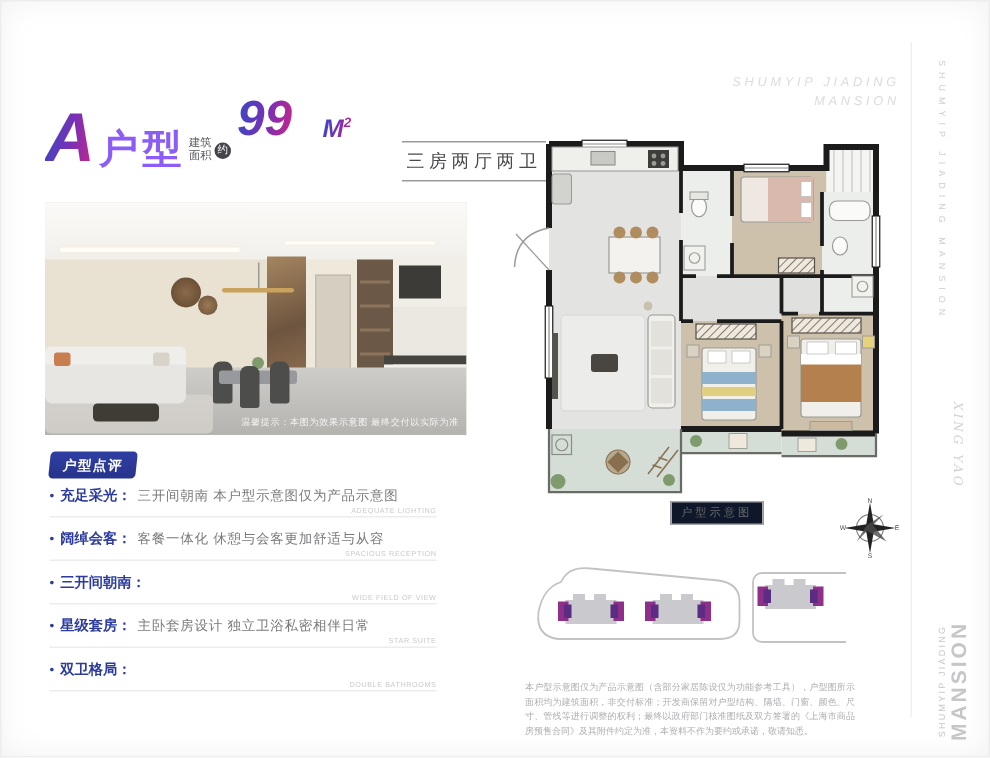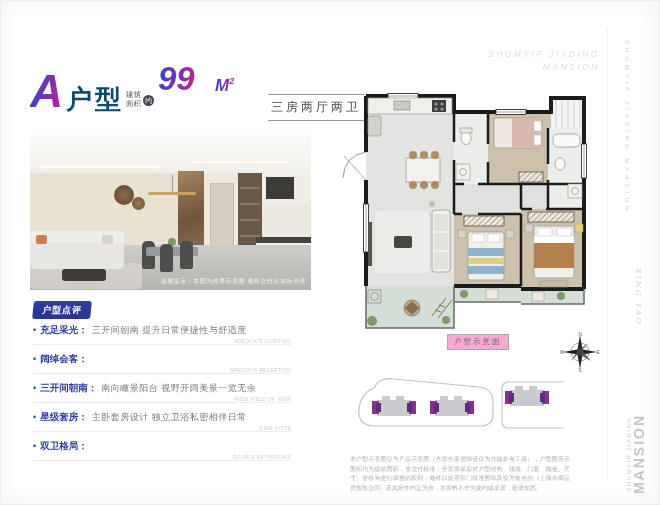--- a/index.html
+++ b/index.html
@@ -4,21 +4,21 @@
 <style>
   html,body{margin:0;padding:0;background:#fff;}
   #page{position:relative;width:660px;height:505px;background:#ffffff;overflow:hidden;
         font-family:"Liberation Sans",sans-serif;
         box-shadow:inset 0 0 0 1px #ededed, inset 0 0 22px rgba(0,0,0,.06);}
   .abs{position:absolute;}
   .grad-text{background:linear-gradient(100deg,#3a47c4 5%,#7b2fb4 55%,#c2268e 95%);
              -webkit-background-clip:text;background-clip:text;color:transparent;}
   
   .unit-letter{left:30px;top:68px;font-size:46px;font-weight:800;font-style:italic;line-height:1;}
-  .unit-label{left:66px;top:82px;font-size:26px;font-weight:700;color:#0c4a6e;letter-spacing:3px;}
+  .unit-label{left:66px;top:82px;font-size:26px;font-weight:700;color:#8b5cf6;letter-spacing:3px;}
   .area-prefix{left:126px;top:90px;font-size:7.5px;color:#55555a;line-height:1.25;text-align:left;}
   .area-approx{left:143px;top:95px;width:11px;height:11px;border-radius:50%;background:#43434b;color:#fff;
                font-size:7px;line-height:11px;text-align:center;}
   .area-value{left:158px;top:62px;font-size:33px;font-weight:800;font-style:italic;line-height:1;}
   .area-unit{left:215px;top:76px;font-size:17px;font-weight:800;font-style:italic;}
   .area-unit sup{font-size:9px;}
   .layout-text{left:268px;top:94px;font-size:12px;color:#4a4a4e;letter-spacing:3px;
                border-top:1px solid #9a9a9e;border-bottom:1px solid #9a9a9e;padding:4px 3px;}
   
   .brand-tr{left:420px;top:48px;width:180px;text-align:right;color:#dcdcde;font-style:italic;
@@ -62,21 +62,21 @@
   .rev-line{display:flex;align-items:baseline;white-space:nowrap;}
   .rev-dot{color:#2c3c9e;font-size:9px;margin-right:4px;}
   .rev-title{color:#2c3c9e;font-size:9.5px;font-weight:700;margin-right:4px;}
   .rev-text{color:#7a7a7e;font-size:9px;letter-spacing:.5px;}
   .rev-en{text-align:right;font-size:6px;color:#c9c9ce;letter-spacing:.5px;margin-top:1px;
           transform:scale(.8);transform-origin:right center;}
   .rev-div{border-bottom:1px solid #ececee;margin-top:0px;}
   
   .plan{left:336px;top:84px;}
   .plan-label{left:447px;top:334px;border:1px solid #a8a8ac;color:#68686c;font-size:7.5px;
-              letter-spacing:2px;padding:2px 6px;background:#f9a8d4;}
+              letter-spacing:2px;padding:2px 6px;background:#0f172a;}
   .compass{left:560px;top:332px;}
   .siteplan{left:352px;top:372px;}
   .disclaimer{left:350px;top:455px;width:220px;font-size:6px;line-height:1.6;color:#aeaeb2;text-align:justify;}
   
   .strip-div{left:607px;top:28px;width:1px;height:450px;background:#f0f0f2;}
   .strip-top-text{left:624px;top:40px;writing-mode:vertical-rl;font-size:6px;letter-spacing:4px;color:#cdcdd2;}
   .logo-cn{left:613px;top:262px;writing-mode:vertical-rl;font-size:22px;font-weight:800;letter-spacing:4px;}
   .logo-py{left:634px;top:268px;writing-mode:vertical-rl;font-family:"DejaVu Serif",serif;font-style:italic;
            font-size:8px;letter-spacing:2px;color:#d2d2d6;}
   .strip-bottom{left:586px;top:404px;width:100px;height:100px;}
@@ -143,38 +143,38 @@
     <div class="ph-chair" style="left:150px;top:106px;"></div>
     <div class="ph-caption">温馨提示：本图为效果示意图 最终交付以实际为准</div>
   </div>
 
   <div class="abs rev-badge">户型点评</div>
 
   <div class="abs rev-row" style="top:324px">
     <div class="rev-line">
         <span class="rev-dot">•</span>
         <span class="rev-title">充足采光：</span>
-        <span class="rev-text">三开间朝南 提升日常便捷性与舒适度</span>
+        <span class="rev-text">三开间朝南 本户型示意图仅为产品示意图</span>
       </div>
     <div class="rev-en">ADEQUATE LIGHTING</div>
     <div class="rev-div"></div>
   </div>
   <div class="abs rev-row" style="top:353px">
     <div class="rev-line">
         <span class="rev-dot">•</span>
         <span class="rev-title">阔绰会客：</span>
+        <span class="rev-text">客餐一体化 休憩与会客更加舒适与从容</span>
       </div>
     <div class="rev-en">SPACIOUS RECEPTION</div>
     <div class="rev-div"></div>
   </div>
   <div class="abs rev-row" style="top:382px">
     <div class="rev-line">
         <span class="rev-dot">•</span>
         <span class="rev-title">三开间朝南：</span>
-        <span class="rev-text">南向瞰景阳台 视野开阔美景一览无余</span>
       </div>
     <div class="rev-en">WIDE FIELD OF VIEW</div>
     <div class="rev-div"></div>
   </div>
   <div class="abs rev-row" style="top:411px">
     <div class="rev-line">
         <span class="rev-dot">•</span>
         <span class="rev-title">星级套房：</span>
         <span class="rev-text">主卧套房设计 独立卫浴私密相伴日常</span>
       </div>

